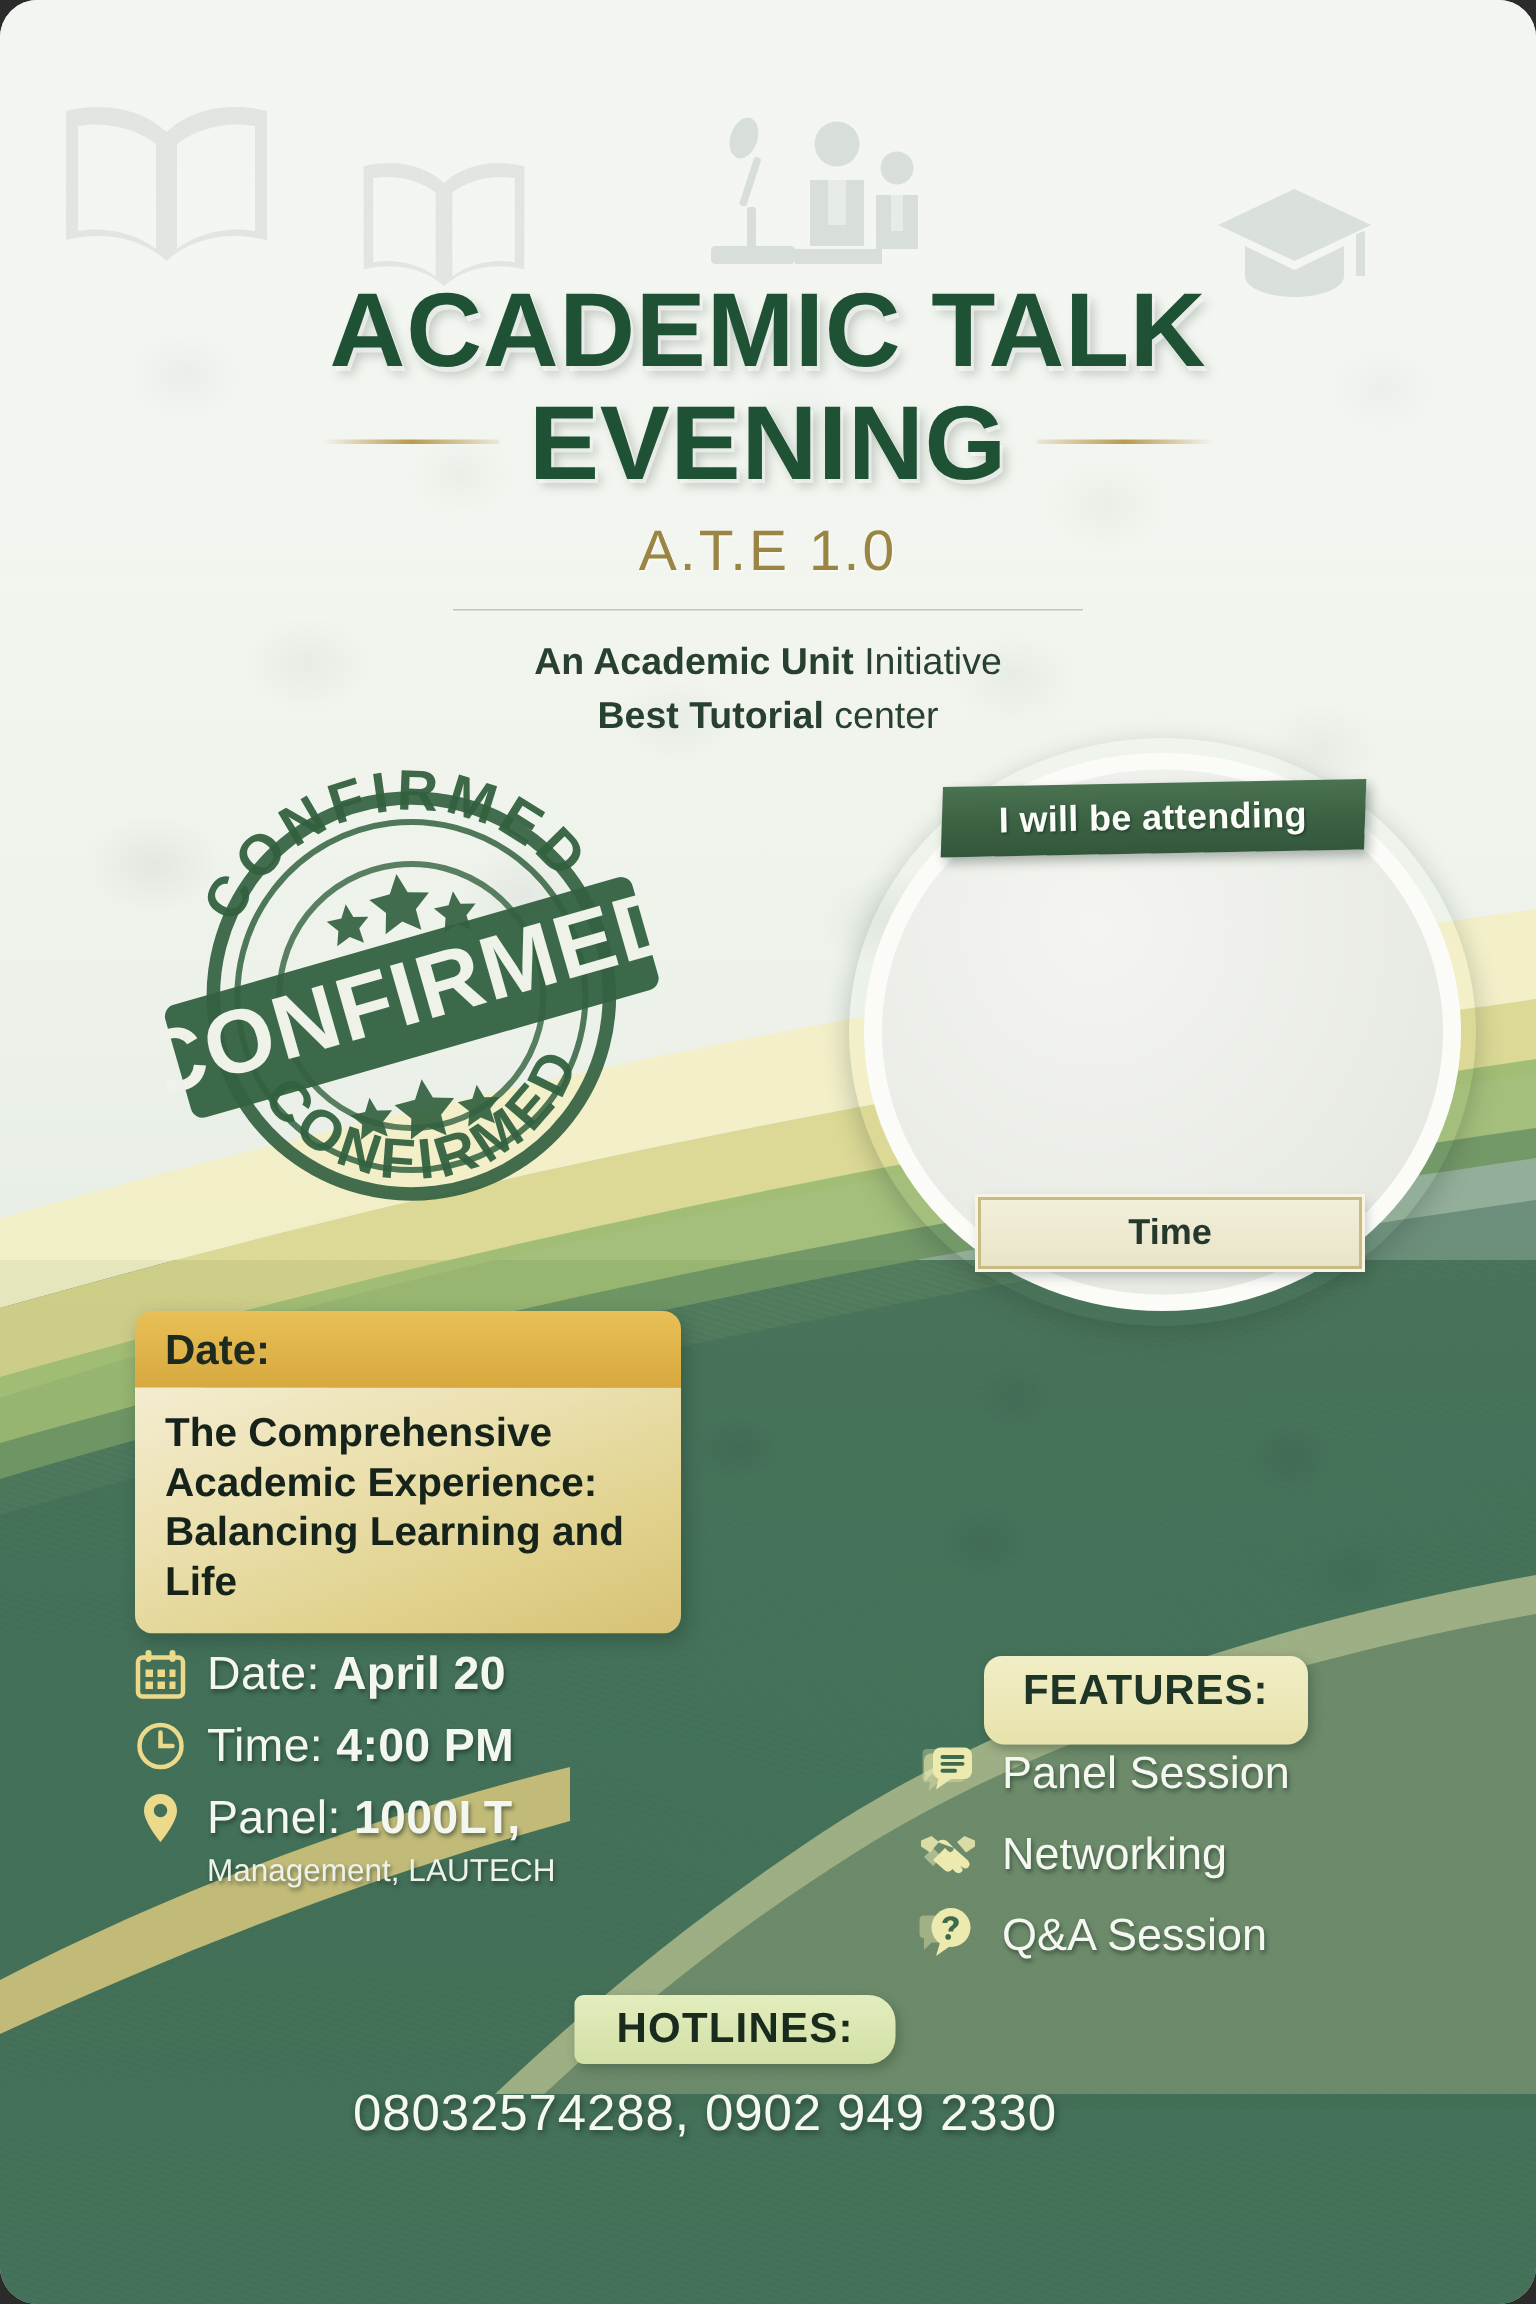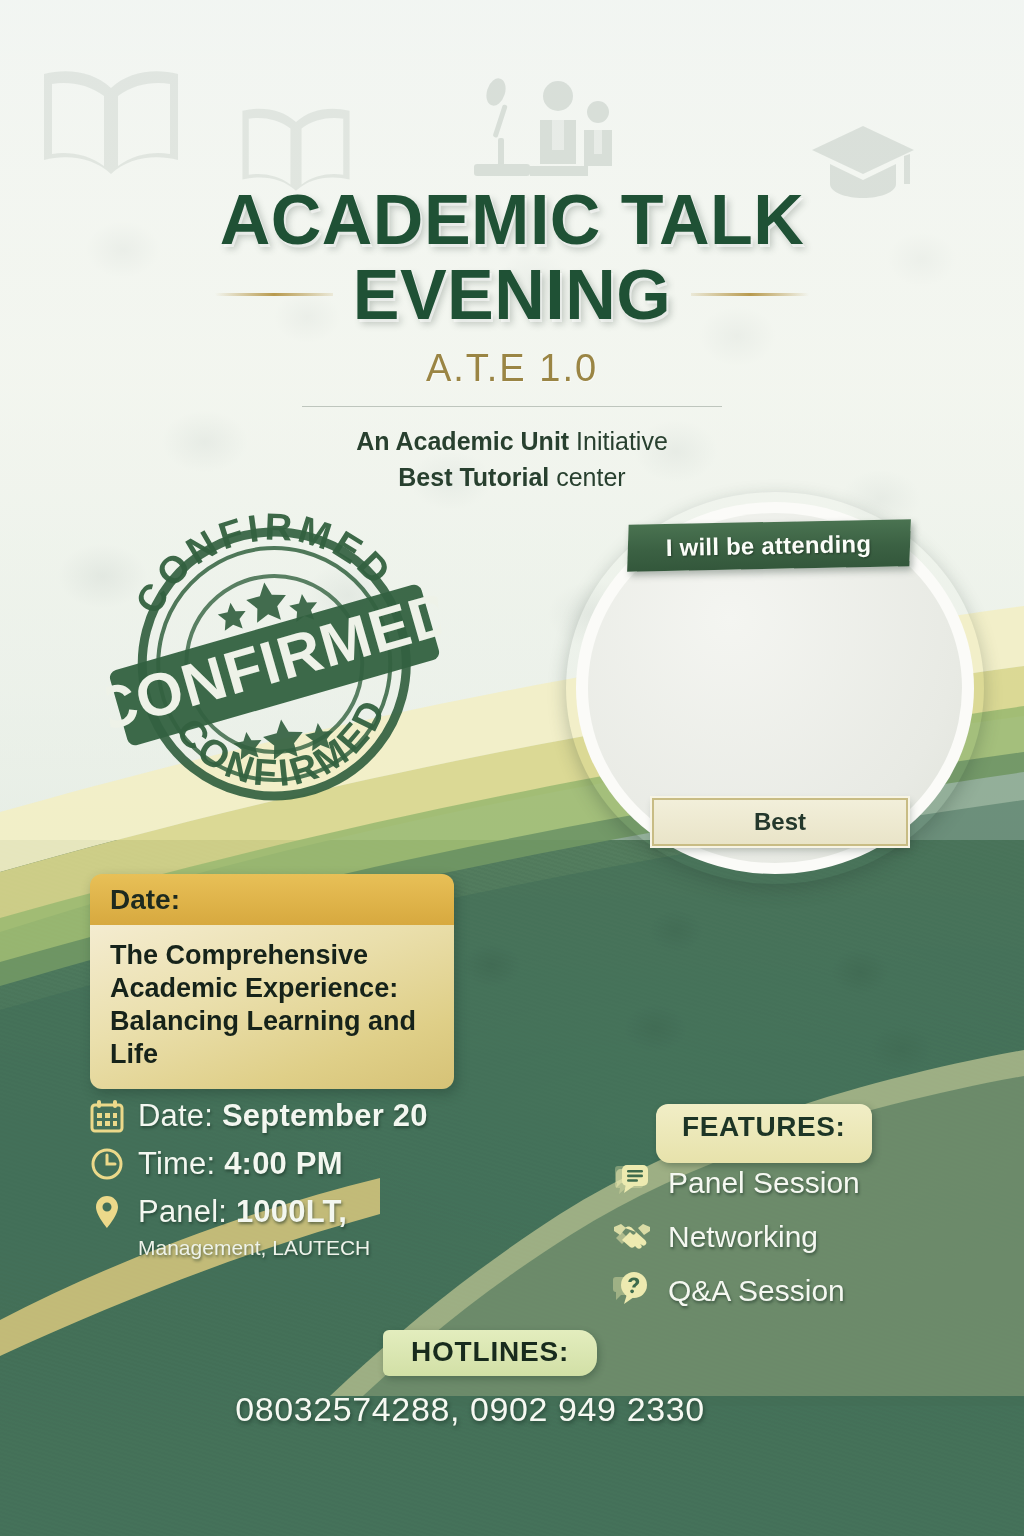--- a/index.html
+++ b/index.html
@@ -1,20 +1,21 @@
 <!DOCTYPE html>
 <html><head>
 <meta charset="utf-8">
 <style>
   html,body{margin:0;padding:0;background:#2b2b2b;}
   body{font-family:"Liberation Sans",sans-serif;}
 
   .poster{
     position:relative;width:1024px;height:1536px;overflow:hidden;
     background:#e9eeea;
+    border-radius:25px;
   }
 
   
   .bg-top{
     position:absolute;left:0;top:0;width:1024px;height:960px;
     background:
       radial-gradient(ellipse 60px 46px at 12% 26%, rgba(120,135,130,.30), transparent 62%),
       radial-gradient(ellipse 54px 42px at 30% 33%, rgba(115,130,125,.26), transparent 62%),
       radial-gradient(ellipse 58px 44px at 52% 29%, rgba(118,132,128,.24), transparent 62%),
       radial-gradient(ellipse 62px 48px at 72% 35%, rgba(112,128,124,.26), transparent 62%),
@@ -284,21 +285,21 @@
   </div>
 
   <div class="circle-wrap">
     <div class="circle-gold"></div>
     <div class="circle-white"></div>
     <div class="circle-inner"></div>
     <div class="attend-banner">
       <span>I will be attending</span>
     </div>
     <div class="name-plate">
-      <span>Best</span>
+      <span>Time</span>
     </div>
   </div>
 
   <div class="theme-box">
     <div class="theme-head">Date:</div>
     <div class="theme-body">The Comprehensive Academic Experience: Balancing Learning and Life</div>
   </div>
 
   <div class="details">
     <div class="drow">
@@ -312,21 +313,21 @@
               <rect x="7" y="14" width="5" height="5"></rect>
               <rect x="15" y="14" width="5" height="5"></rect>
               <rect x="23" y="14" width="4" height="5"></rect>
               <rect x="7" y="22" width="5" height="5"></rect>
               <rect x="15" y="22" width="5" height="5"></rect>
               <rect x="23" y="22" width="4" height="5"></rect>
             </g>
           </svg>
       </span>
       <span class="dtext">
-        <span>Date: </span><b>September 20</b>
+        <span>Date: </span><b>April 20</b>
       </span>
     </div>
 
     <div class="drow">
       <span class="dicon">
         <svg width="34" height="34" viewBox="0 0 34 34">
             <circle cx="17" cy="17" r="14" fill="none" stroke="currentColor" stroke-width="3"></circle>
             <path d="M17 8v9h8" fill="none" stroke="currentColor" stroke-width="3" stroke-linecap="round"></path>
           </svg>
       </span>

